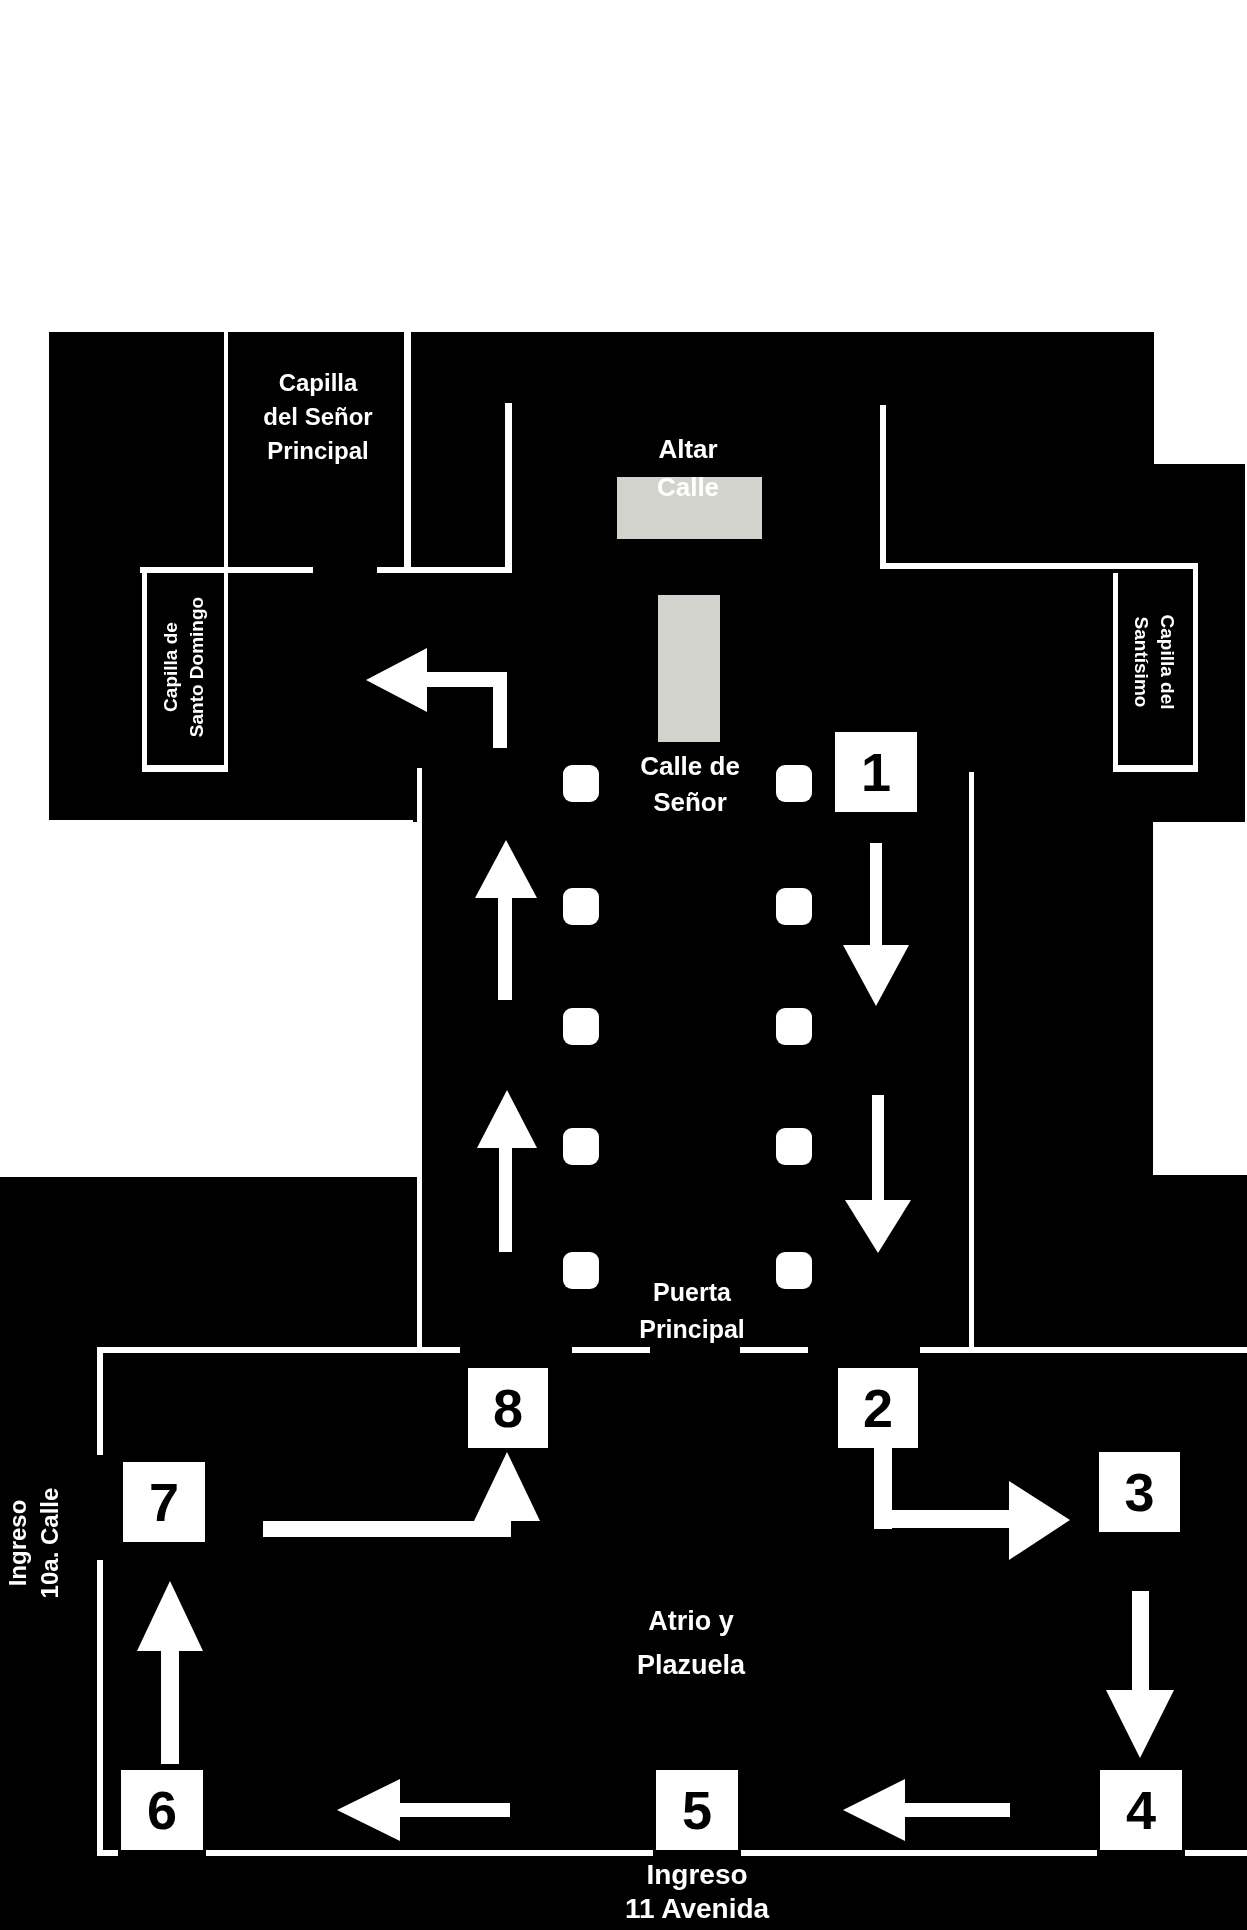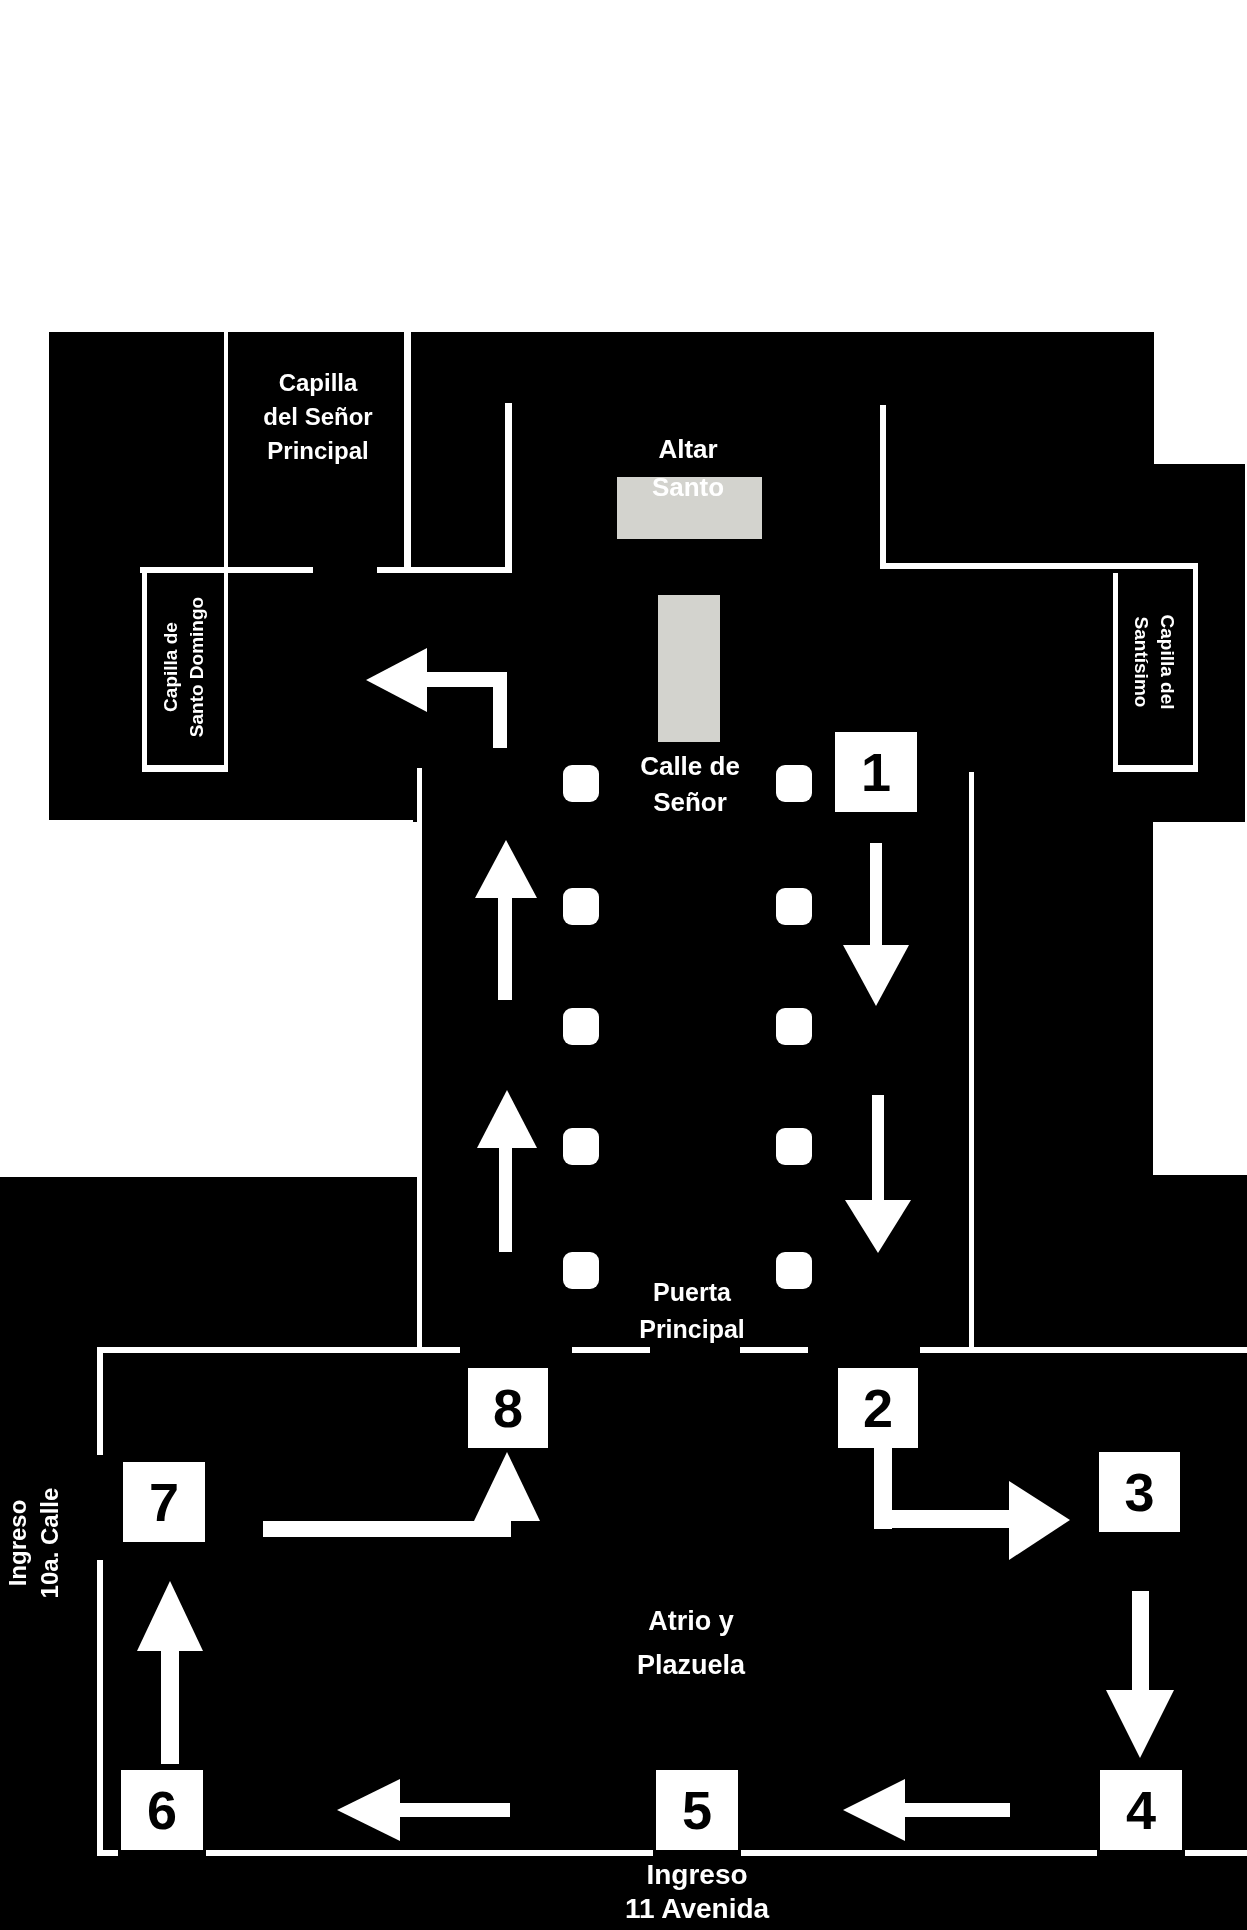--- a/index.html
+++ b/index.html
@@ -137,21 +137,21 @@
     </div>
 
   <div class="lbl" style="left:218px;top:366px;width:200px;font-size:24px;line-height:34px;">
     <div>Capilla</div>
     <div>del Señor</div>
     <div>Principal</div>
   </div>
 
   <div class="lbl" style="left:588px;top:398px;width:200px;font-size:26px;line-height:38px;margin-top:32px;">
     <div>Altar</div>
-    <div>Santo</div>
+    <div>Calle</div>
   </div>
 
   <div class="lbl" style="left:590px;top:748px;width:200px;font-size:26px;line-height:36px;">
     <div>Calle de</div>
     <div>Señor</div>
   </div>
 
 
   <div class="lbl" style="left:592px;top:1274px;width:200px;font-size:25px;line-height:37px;">
     <div>Puerta</div>

